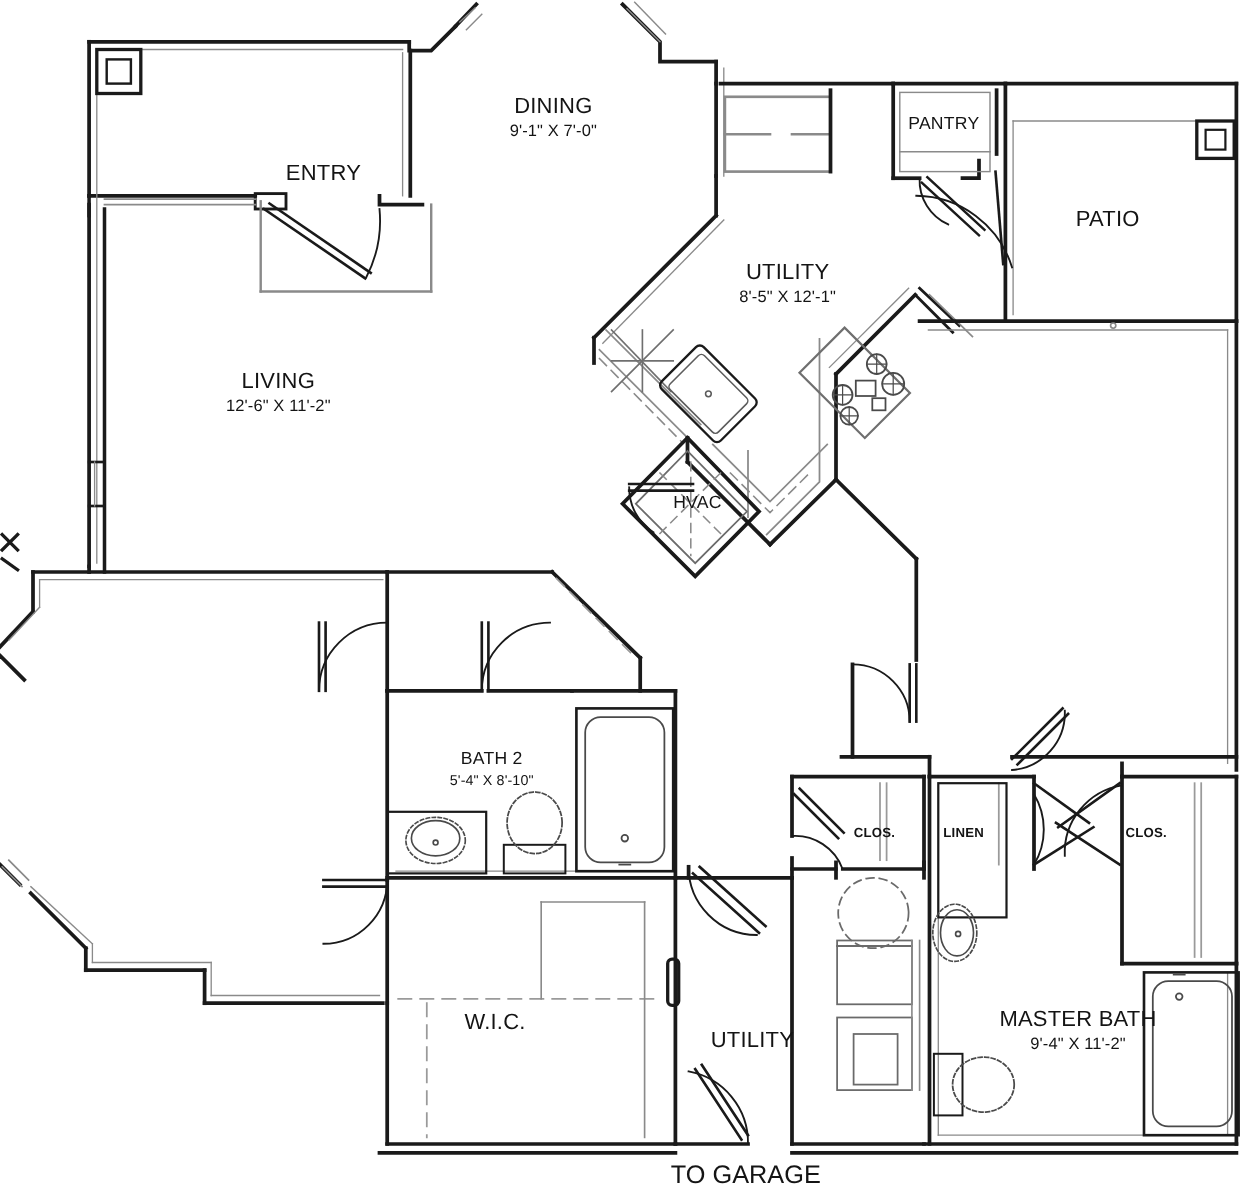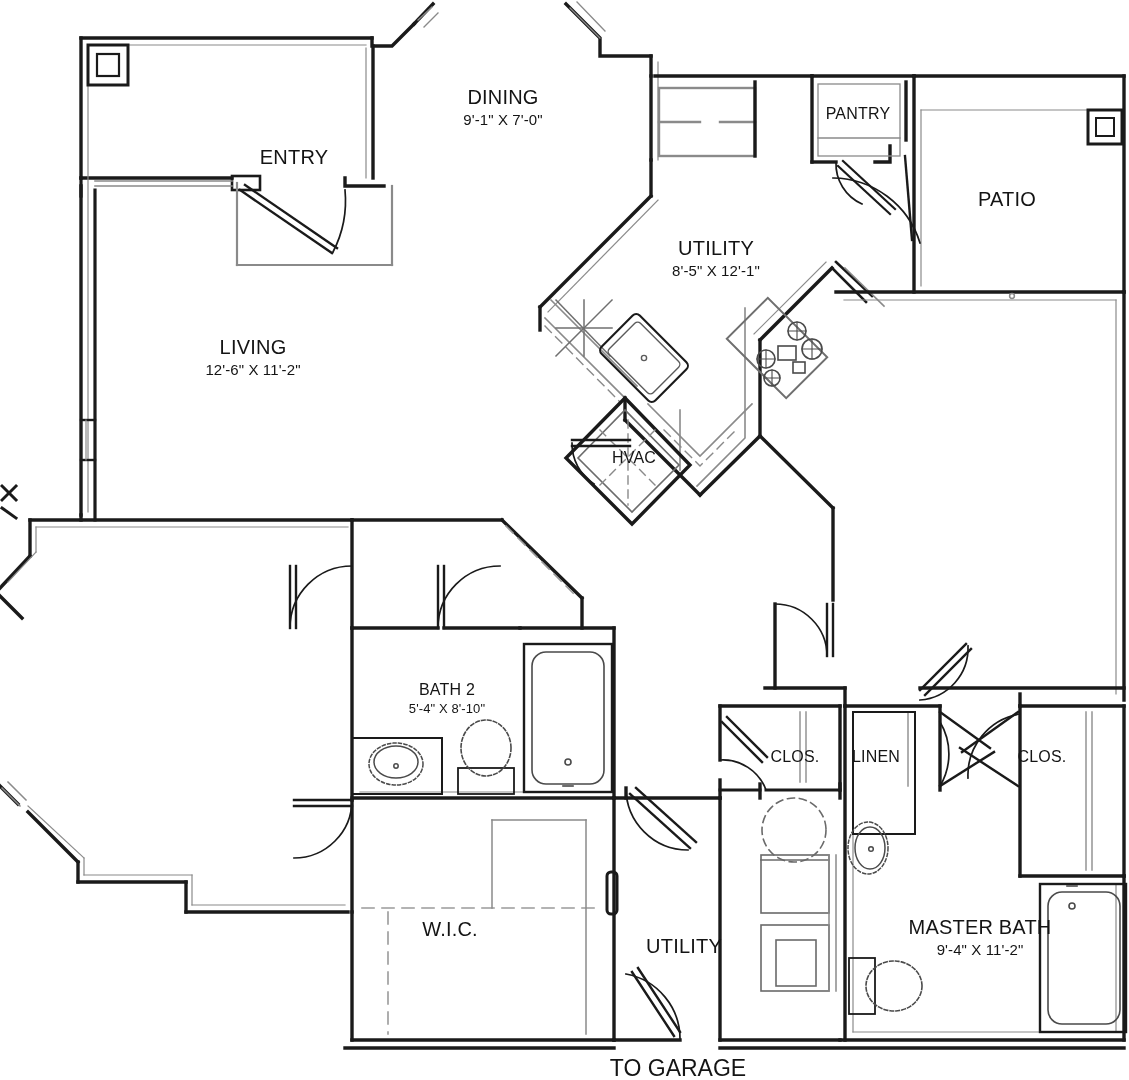--- a/index.html
+++ b/index.html
@@ -44,21 +44,21 @@
   }
   .room-dims {
     display: block;
     font-size: 15px;
     letter-spacing: 0.1px;
     color: #141414;
     margin-top: 1px;
   }
   .small .room-name { font-size: 16px; }
   .small .room-dims { font-size: 13px; }
-  .tiny .room-name { font-size: 16px; }
+  .tiny .room-name { font-size: 12px; font-weight: bold; }
   .note-label {
     position: absolute;
     font-size: 23px;
     color: #141414;
     transform: translate(-50%, -50%);
     white-space: nowrap;
     pointer-events: none;
   }
 </style>
 </head>

